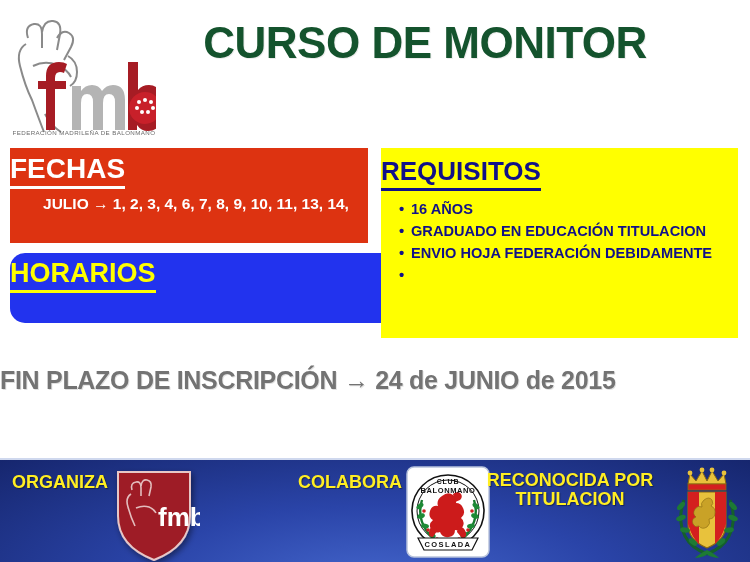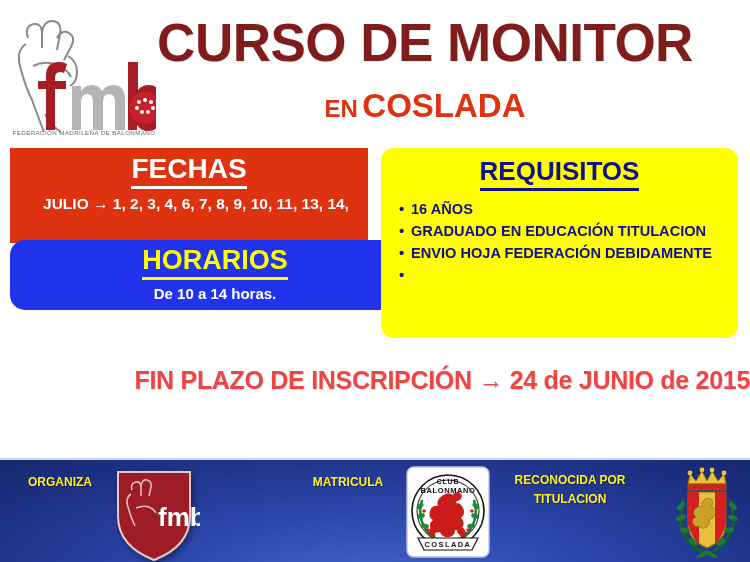--- a/index.html
+++ b/index.html
@@ -12,52 +12,52 @@
   }
   #poster{position:relative;width:750px;height:562px;background:#fff;}
 
   
   .fmb-logo{position:absolute;left:6px;top:14px;width:150px;height:122px;}
   .fmb-logo svg{display:block;}
 
   .title{
     position:absolute;left:110px;top:14px;width:630px;
     text-align:center;
-    font-size:53px;line-height:58px;
+    font-size:44px;line-height:58px;
     font-weight:bold;
-    color:#7f1d1d;
+    color:#14532d;
     letter-spacing:-0.5px;
     text-shadow:1px 1px 0 rgba(0,0,0,0.08);
   }
   .subtitle{
     position:absolute;left:110px;top:87px;width:630px;
     text-align:center;
     color:#dd3311;font-weight:bold;
   }
   .subtitle .small{font-size:24px;}
   .subtitle .big{font-size:33px;}
 
   
   .box{position:absolute;box-sizing:border-box;}
   .box-fechas{
     left:10px;top:148px;width:358px;height:95px;
     background:#dd3311;color:#ffffff;
   }
   .box-horarios{
-    left:10px;top:240px;width:410px;height:70px;
+    left:10px;top:253px;width:410px;height:70px;
     background:#2233ee;
     border-radius:15px;
   }
   .box-requisitos{
     left:381px;top:148px;width:357px;height:190px;
-    background:#ffff00;color:#111188;border-radius:13px;
+    background:#ffff00;color:#111188;
   }
 
   .box-head{
-    text-align:center;font-weight:bold;
+    text-align:left;font-weight:bold;
     padding-top:5px;
   }
   .box-head span{
     display:inline-block;
     border-bottom:3px solid currentColor;
     padding-bottom:1px;
   }
   .head-fechas{font-size:28px;color:#ffffff;}
   .head-horarios{font-size:27px;color:#ffff00;}
   .head-requisitos{font-size:26px;color:#111188;padding-top:8px;}
@@ -78,34 +78,34 @@
     position:relative;padding-left:12px;margin-bottom:1px;
   }
   .req-list li .bul{
     position:absolute;left:0;top:-1px;font-size:15px;line-height:21px;
   }
   .req-list li .sub{display:block;padding-left:0;}
 
   
   .deadline{
     position:absolute;left:0;top:366px;width:750px;
-    text-align:right;
-    font-size:25px;font-weight:bold;color:#ef4444;
+    text-align:left;
+    font-size:25px;font-weight:bold;color:#737373;
     text-shadow:1px 1px 0 rgba(0,0,0,0.12);
     letter-spacing:-0.3px;
   }
 
   
   .footer{
     position:absolute;left:0;top:458px;width:750px;height:104px;
     background:radial-gradient(ellipse at 50% 120%, #4466cc 0%, #2a44a8 45%, #16266e 100%);
     border-top:2px solid #cfd8ee;
   }
   .f-label{
-    position:absolute;color:#ffee22;font-weight:bold;font-size:12px;
+    position:absolute;color:#ffee22;font-weight:bold;font-size:18px;
     text-align:center;text-shadow:1px 1px 1px rgba(0,0,0,0.4);
     line-height:19px;
   }
   .f-organiza{left:12px;top:13px;width:96px;}
   .f-colabora{left:298px;top:13px;width:100px;}
   .f-titulacion{left:480px;top:11px;width:180px;}
 
   .shield-fmb{position:absolute;left:108px;top:4px;width:92px;height:100px;}
   .badge-club{position:absolute;left:406px;top:6px;width:84px;height:92px;}
   .crest-csd{position:absolute;left:666px;top:2px;width:82px;height:100px;}
@@ -145,39 +145,34 @@
           <circle cx="147" cy="94" r="2"></circle>
         <circle cx="136" cy="98" r="2"></circle>
           <circle cx="142" cy="98" r="2"></circle>
       </g>
       <text x="78" y="121" text-anchor="middle" font-family="'Liberation Sans',sans-serif" font-size="6.2" fill="#6b6b6b" letter-spacing="0.4">FEDERACIÓN MADRILEÑA DE BALONMANO</text>
     </svg>
   </div>
 
   <div class="title">CURSO DE MONITOR</div>
 
-  <div class="subtitle">
-    <span class="small">EN</span>
-    <span class="big">COSLADA</span>
-  </div>
 
   <div class="box box-fechas">
     <div class="box-head head-fechas">
       <span>FECHAS</span>
     </div>
     <div class="fechas-body">
       <div>JULIO → 1, 2, 3, 4, 6, 7, 8, 9, 10, 11, 13, 14,</div>
     </div>
   </div>
 
   <div class="box box-horarios">
     <div class="box-head head-horarios">
       <span>HORARIOS</span>
     </div>
-    <div class="horarios-body">De 10 a 14 horas.</div>
   </div>
 
   <div class="box box-requisitos">
     <div class="box-head head-requisitos">
       <span>REQUISITOS</span>
     </div>
     <ul class="req-list">
       <li>
         <span class="bul">•</span>
         <span>16 AÑOS</span>
@@ -213,21 +208,21 @@
         <g fill="none" stroke="#e3bdbd" stroke-width="1.6">
           <path d="M24 26 q-2 -7 4 -8 q5 -1 5 6 l0 8"></path>
           <path d="M33 22 q1 -7 6 -6 q5 1 4 7 l-2 9"></path>
           <path d="M23 30 q-6 4 -3 13 q3 11 7 19"></path>
           <path d="M28 44 q7 -3 13 -1 q5 2 7 6"></path>
         </g>
         <text x="50" y="62" font-family="'Liberation Sans',sans-serif" font-size="26" font-weight="bold" fill="#ffffff">fmb</text>
       </svg>
     </div>
 
-    <div class="f-label f-colabora">MATRICULA</div>
+    <div class="f-label f-colabora">COLABORA</div>
 
     <div class="badge-club">
       <svg width="84" height="92" viewBox="0 0 84 92" xmlns="http://www.w3.org/2000/svg">
         <rect x="1" y="1" width="82" height="90" rx="7" fill="#ffffff" stroke="#b9c4dd" stroke-width="1.5"></rect>
         <circle cx="42" cy="45" r="36" fill="none" stroke="#111111" stroke-width="1.6"></circle>
         <circle cx="42" cy="45" r="31" fill="none" stroke="#111111" stroke-width="1"></circle>
 
         <g stroke="#167a2e" stroke-width="2.4" fill="none">
           <path d="M16 34 q-5 16 4 30 q6 10 16 14"></path>
           <path d="M68 34 q5 16 -4 30 q-6 10 -16 14"></path>

